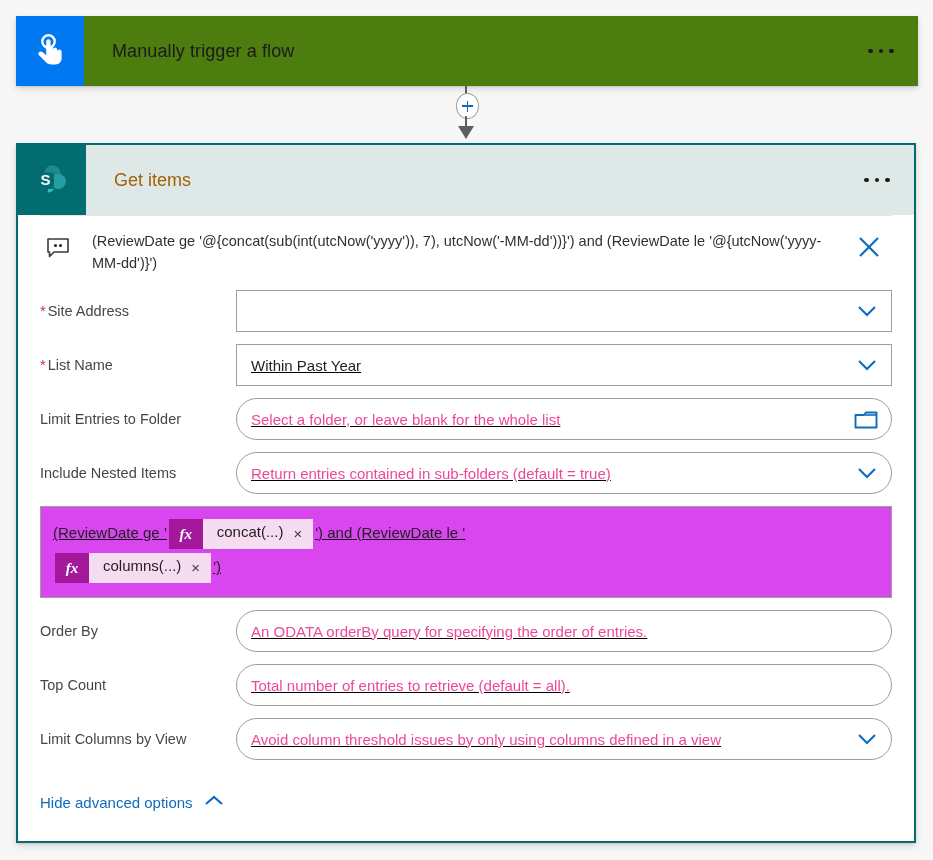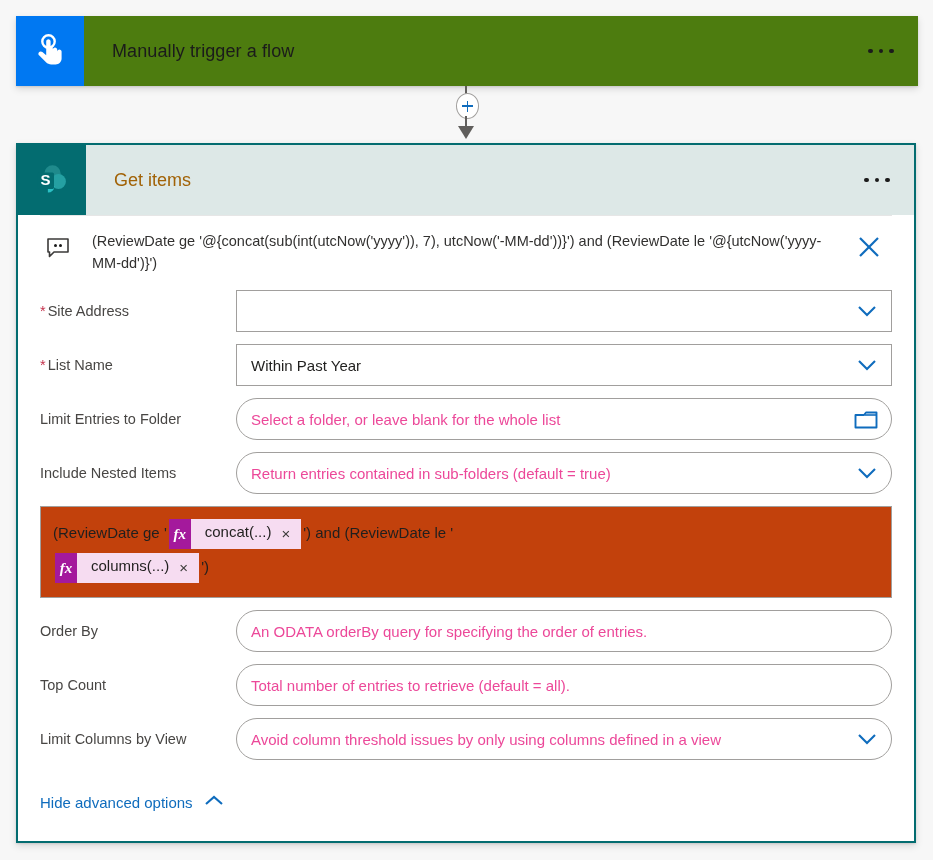--- a/index.html
+++ b/index.html
@@ -207,20 +207,21 @@
     padding-top: 12px;
     line-height: 18px;
   }
   .field-label .req {
     color: #c4314b;
     margin-right: 2px;
   }
   .field-control {
     flex: 1 1 auto;
     position: relative;
+    text-decoration: underline;
   }
   .input-box {
     border: 1px solid #a19f9d;
     background: #ffffff;
     min-height: 42px;
     box-sizing: border-box;
     display: flex;
     align-items: center;
     padding: 0 44px 0 14px;
     font-size: 15px;
@@ -242,39 +243,39 @@
   .picker-icon {
     position: absolute;
     right: 13px;
     top: 11px;
     cursor: pointer;
   }
 
   
   .token-box {
     border: 1px solid #a19f9d;
-    background: #c2410c;
+    background: #d946ef;
     box-sizing: border-box;
     padding: 9px 12px 10px 12px;
     font-size: 15px;
     color: #201f1e;
     line-height: 34px;
     min-height: 92px;
   }
   .chip {
     display: inline-flex;
     align-items: stretch;
     background: #f6dcf1;
     height: 30px;
     vertical-align: middle;
     margin: 0 2px;
     cursor: pointer;
   }
   .chip .fx {
-    width: 22px;
+    width: 34px;
     background: #a4199c;
     color: #ffffff;
     font-style: italic;
     font-weight: bold;
     font-size: 15px;
     display: flex;
     align-items: center;
     justify-content: center;
     font-family: "Liberation Serif", serif;
   }

